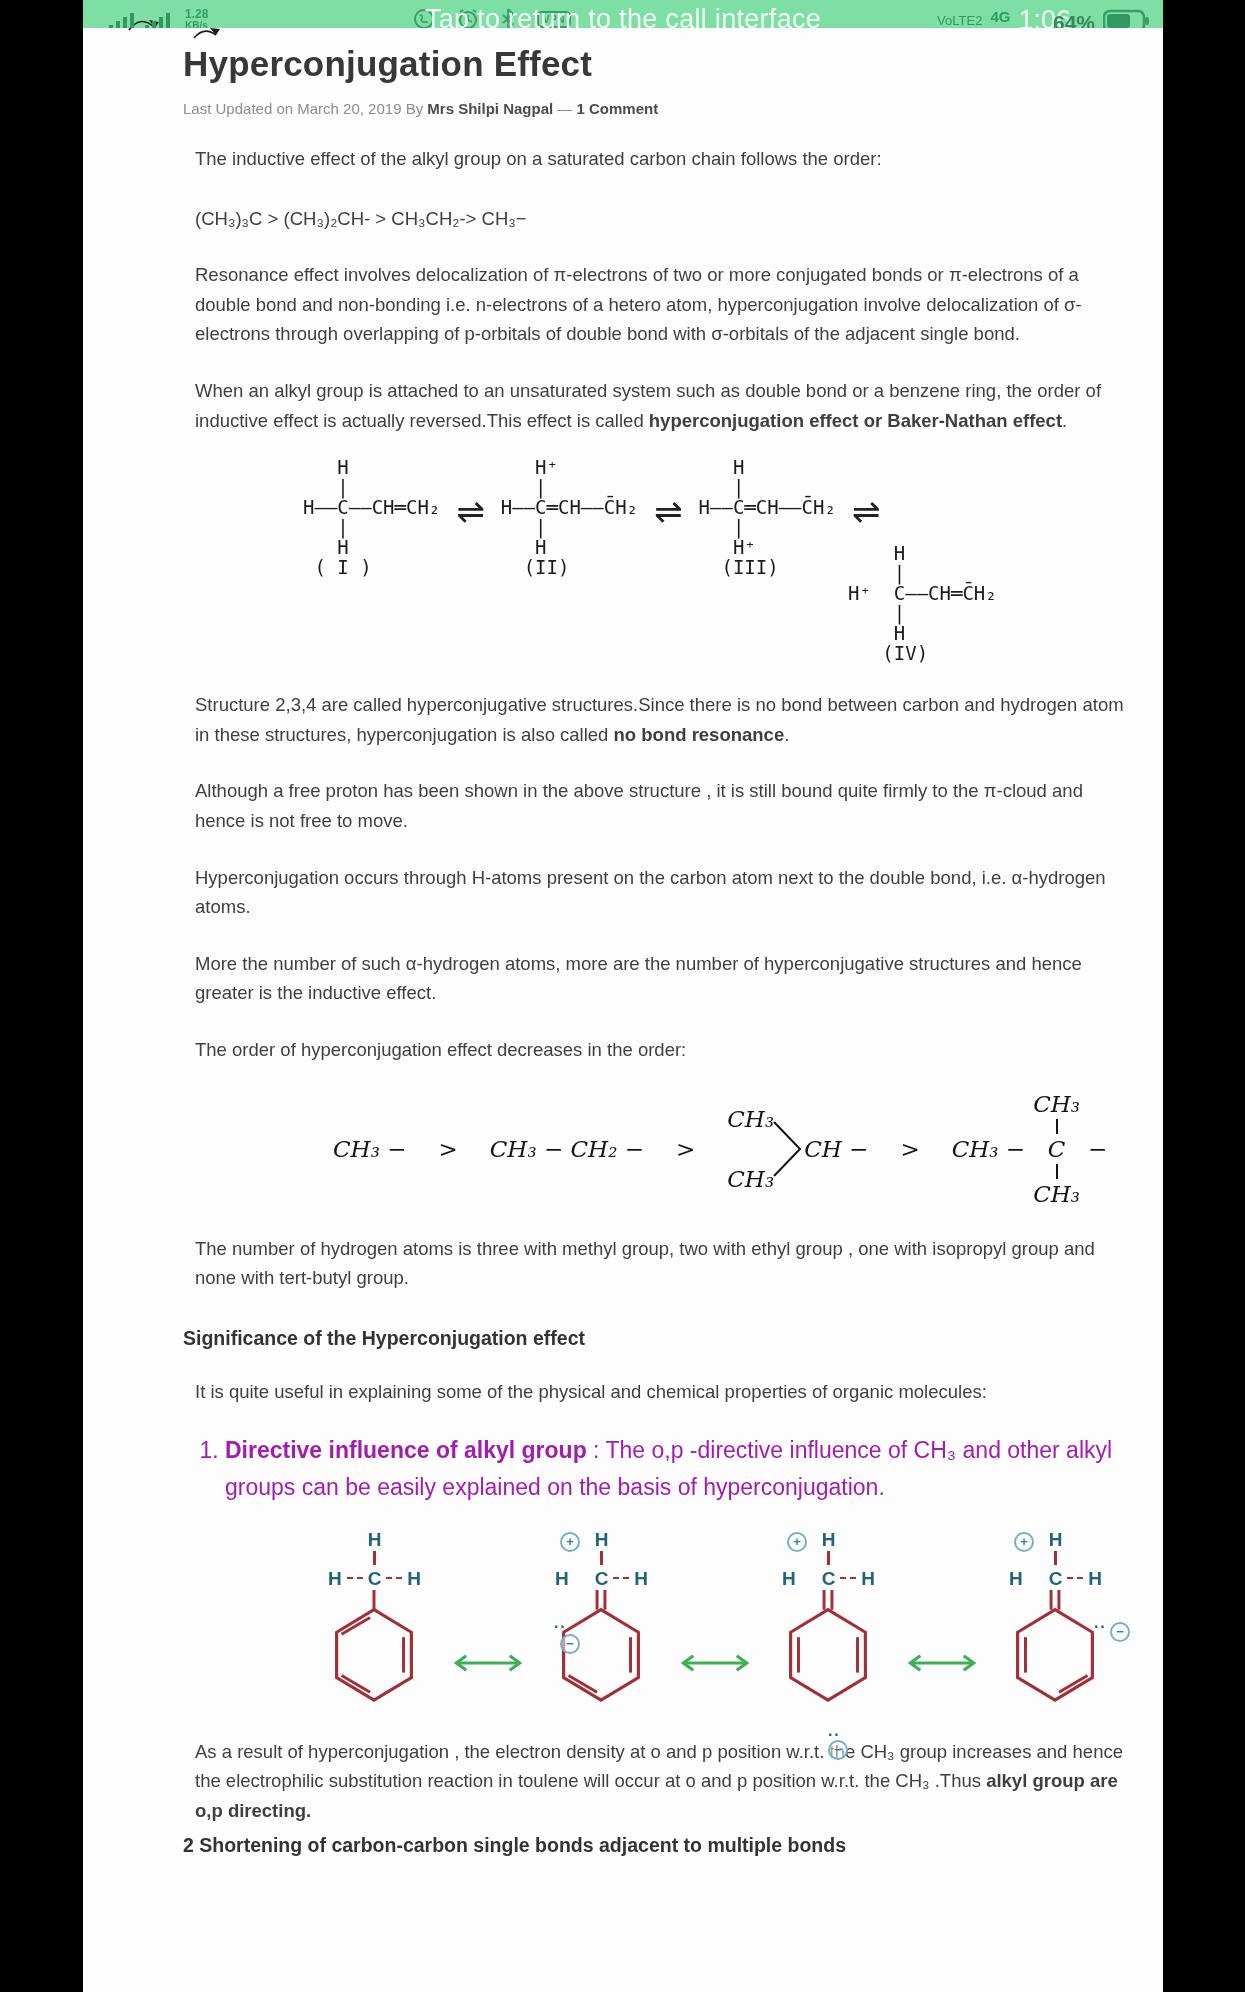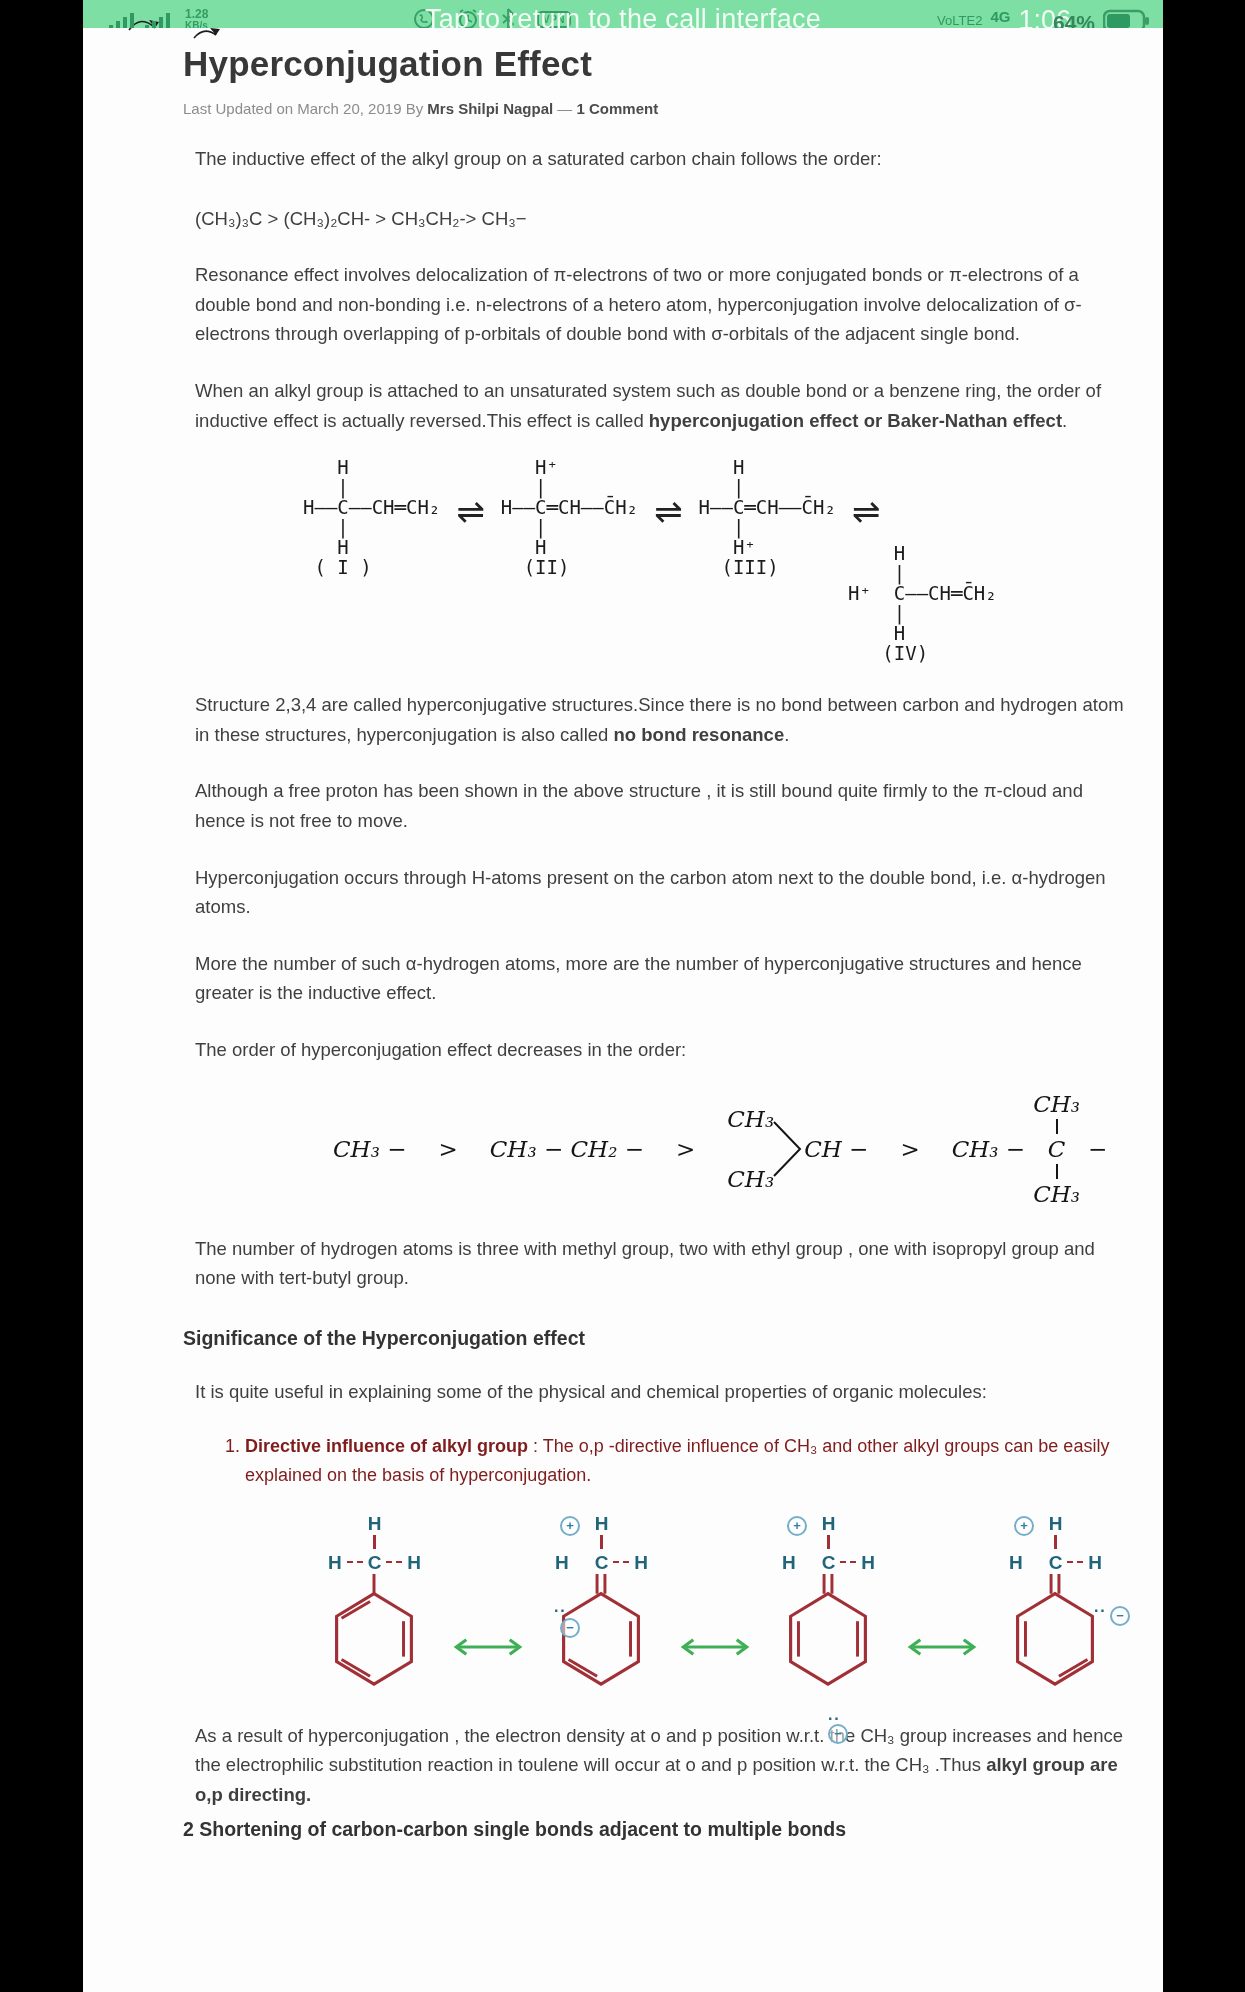--- a/index.html
+++ b/index.html
@@ -27,21 +27,21 @@
   
   .article{padding:0 36px 0 100px;color:#3f3f3f;}
   h1{font-size:35px;font-weight:600;color:#383838;margin:16px 0 0 0;letter-spacing:.2px;}
   .meta{margin-top:16px;font-size:15px;color:#8c8c8c;}
   .meta b{color:#4c4c4c;}
   p{font-size:18.5px;line-height:1.6;margin:27px 0 0 12px;}
   .formula{font-size:18.5px;margin-top:30px;}
   h2{font-size:19.5px;font-weight:bold;color:#333;margin:34px 0 0 0;}
   h3{font-size:19.5px;font-weight:bold;color:#333;margin:8px 0 0 0;}
   ol{margin:26px 0 0 0;padding-left:42px;}
-  li{font-size:18px;line-height:1.6;color:#7f1d1d;margin-left:20px;}
+  li{font-size:23px;line-height:1.6;color:#a21caf;}
 
   
   .rdiag{margin:22px 0 0 120px;font-family:"DejaVu Sans Mono",monospace;color:#1c1c1c;}
   .rrow{display:flex;align-items:flex-start;gap:16px;}
   .rs{white-space:pre;font-size:19px;line-height:20px;position:relative;}
   .eq{font-size:34px;margin-top:34px;color:#222;font-family:"DejaVu Sans",sans-serif;}
   .rrow2{margin-top:-34px;margin-left:545px;display:flex;}
   .curve{position:absolute;top:12px;left:16px;pointer-events:none;}
 
   

